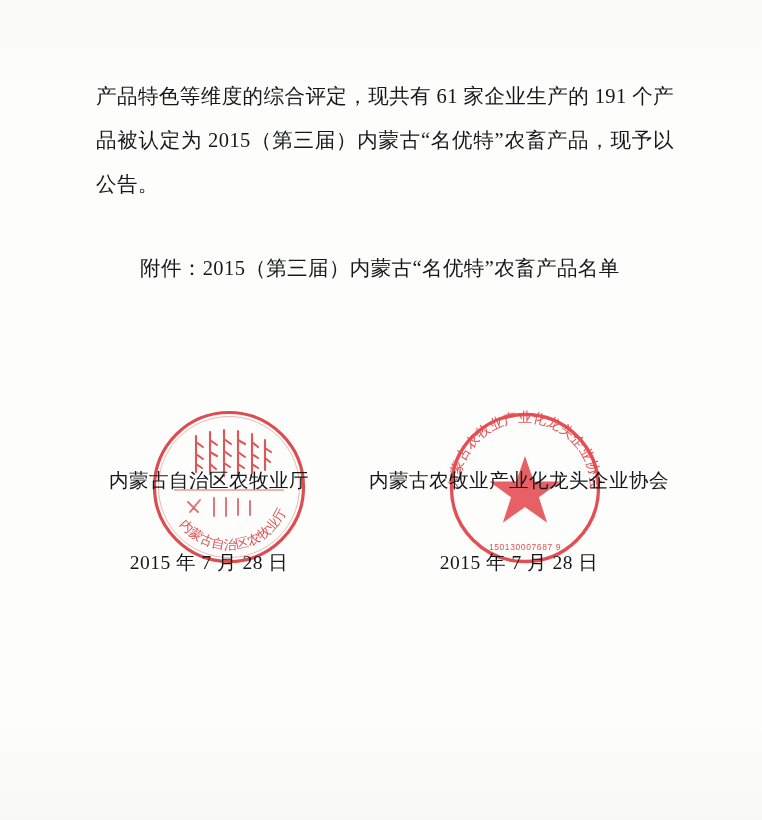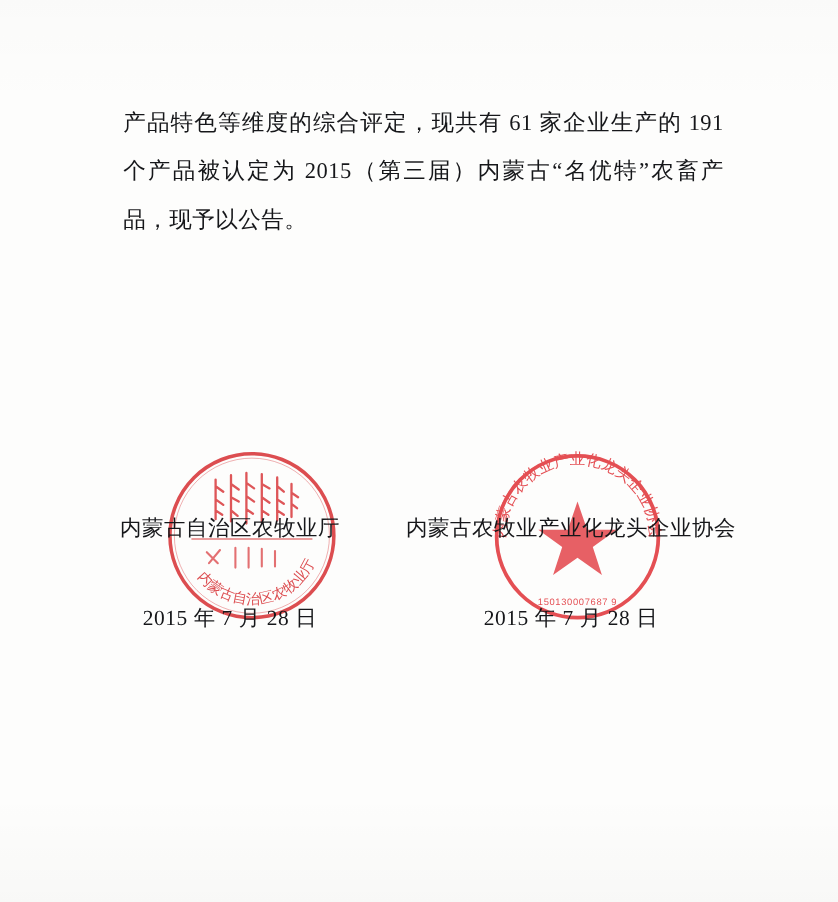--- a/index.html
+++ b/index.html
@@ -37,21 +37,21 @@
     top: 74px;
     width: 578px;
     font-size: 20.5px;
     line-height: 44px;
     letter-spacing: 0.4px;
     text-align: justify;
     text-justify: inter-ideograph;
     color: #16171a;
   }
   .body-text p {
-    margin: 16px;
+    margin: 0;
   }
   .attachment-line {
     position: absolute;
     left: 96px;
     top: 248px;
     width: 578px;
     font-size: 20.5px;
     line-height: 40px;
     letter-spacing: 0.4px;
     text-indent: 44px;
@@ -119,20 +119,21 @@
 </style>
 </head>
 <body>
 
 <div class="page">
 
   <div class="body-text">
     <p>产品特色等维度的综合评定，现共有 61 家企业生产的 191 个产品被认定为 2015（第三届）内蒙古“名优特”农畜产品，现予以公告。</p>
   </div>
 
+  <div class="attachment-line">附件：2015（第三届）内蒙古“名优特”农畜产品名单</div>
 
   <div class="sign-area">
 
     <div class="seal" id="seal-left">
       <svg width="178" height="178" viewBox="0 0 178 178" xmlns="http://www.w3.org/2000/svg">
         <defs>
           <path id="ringPathL" d="M 89,89 m -66,0 a 66,66 0 1,1 132,0 a 66,66 0 1,1 -132,0"></path>
           <path id="ringPathLb" d="M 89,89 m -62,0 a 62,62 0 1,0 124,0 a 62,62 0 1,0 -124,0"></path>
         </defs>
         <g opacity="0.82">

